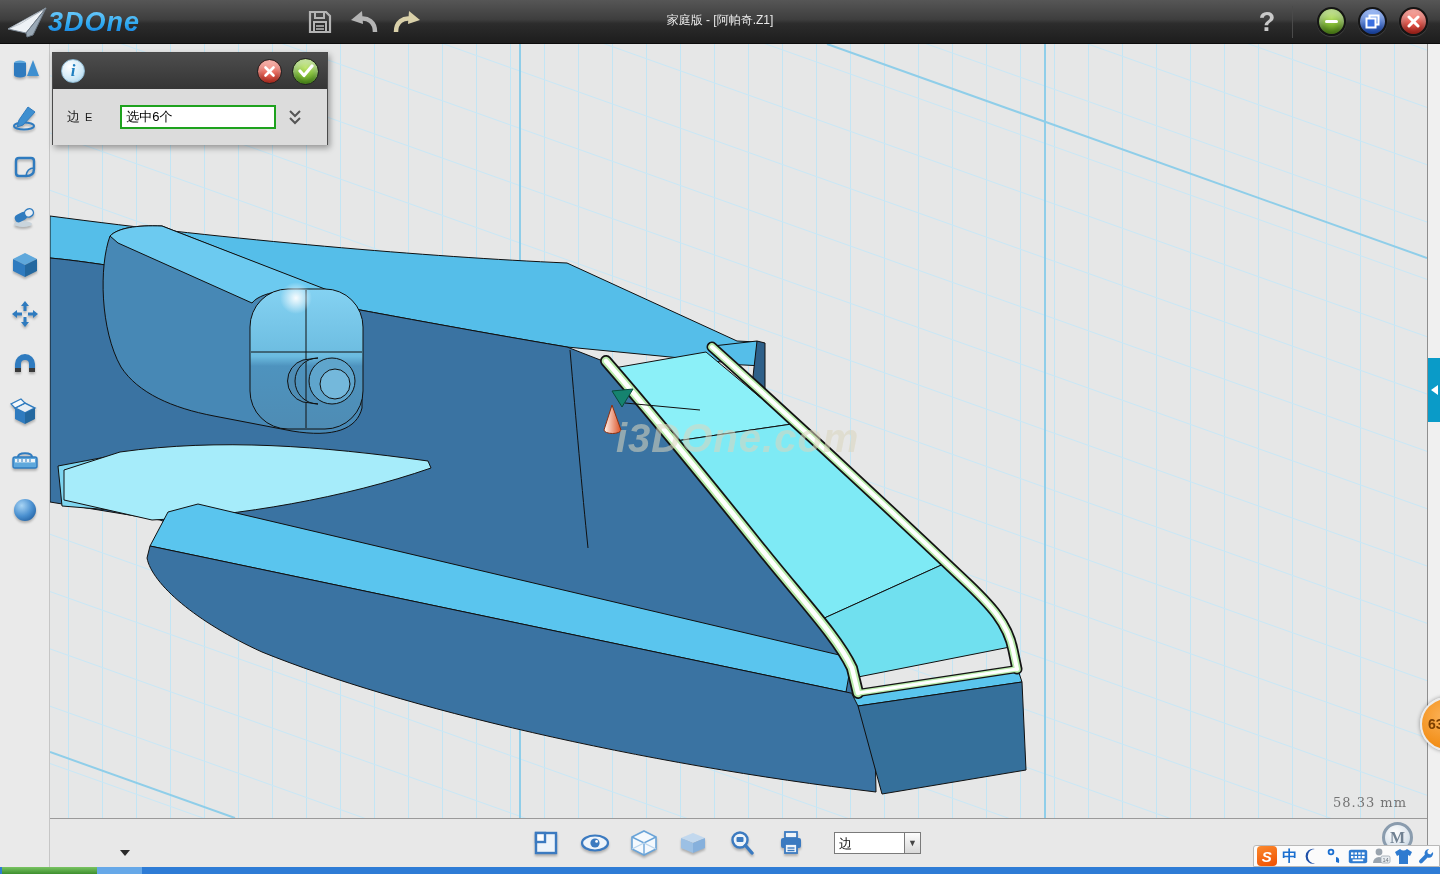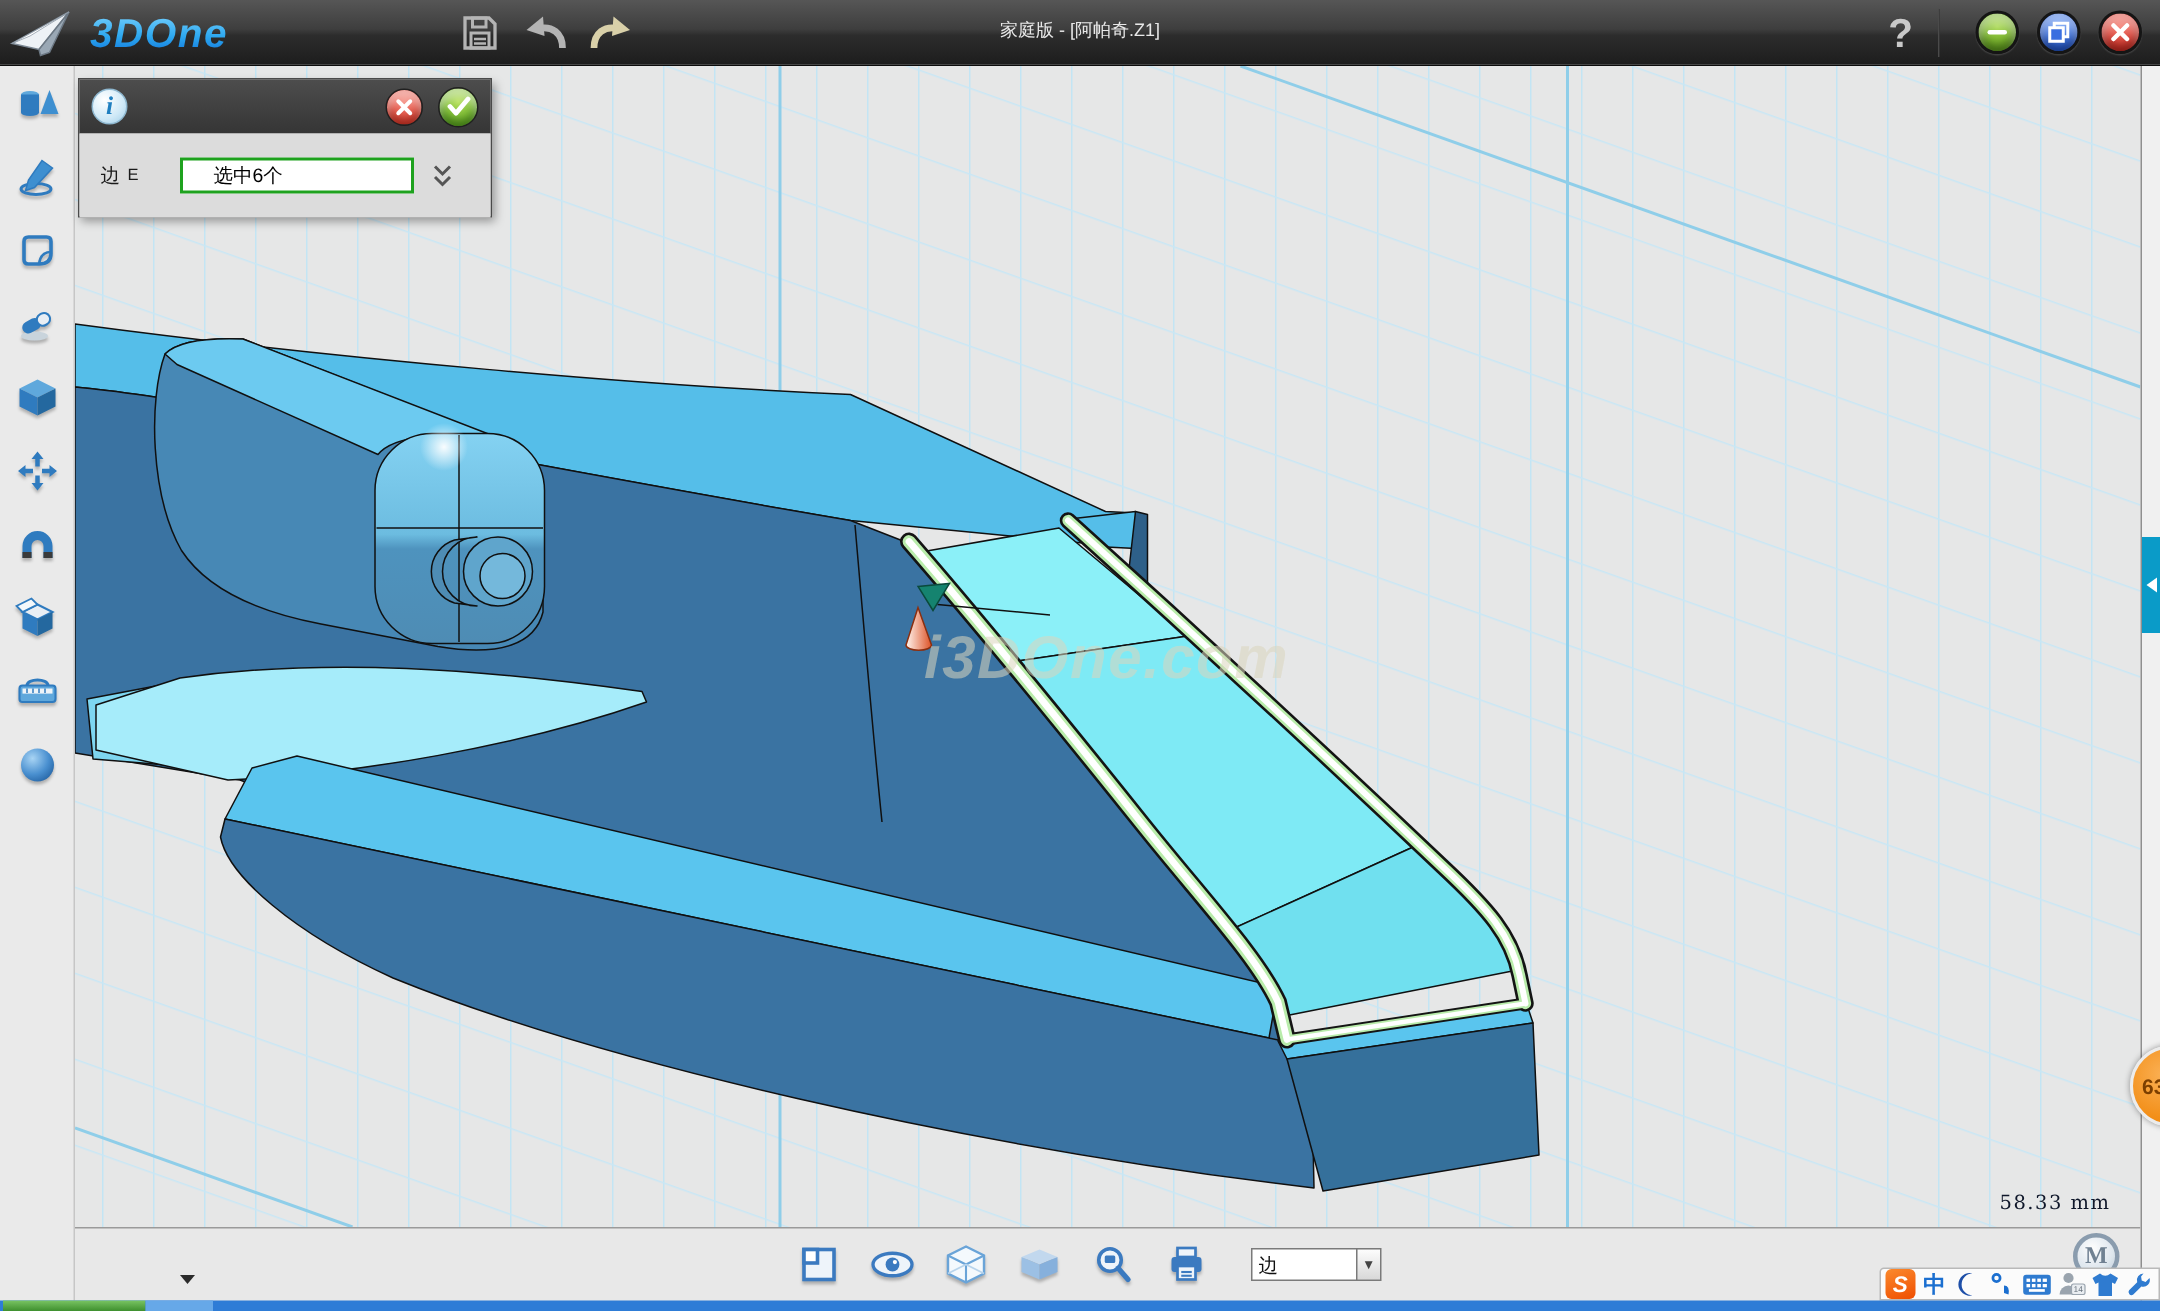--- a/index.html
+++ b/index.html
@@ -3,21 +3,21 @@
 <meta charset="utf-8">
 <style>
   * { margin:0; padding:0; box-sizing:border-box; }
   html,body { width:1440px; height:874px; overflow:hidden; font-family:"Liberation Sans",sans-serif; background:#E6E7E7; position:relative; }
   .abs { position:absolute; }
 
   
   #titlebar { left:0; top:0; width:1440px; height:44px;
     background:linear-gradient(180deg,#565656 0%,#3e3e3e 45%,#2c2c2c 55%,#1d1d1d 100%);
     border-bottom:1px solid #0c0c0c; z-index:30; }
-  #logo { left:6px; top:4px; width:210px; height:36px; display:flex; align-items:center; gap:12px;text-align:right; }
+  #logo { left:6px; top:4px; width:210px; height:36px; display:flex; align-items:center; gap:0;text-align:right; }
   #logo-text { font-size:27px; font-weight:bold; font-style:italic; letter-spacing:1px;
     background:linear-gradient(180deg,#7fd4ff 0%,#2ea9f0 55%,#0c6fd8 100%);
     -webkit-background-clip:text; background-clip:text; -webkit-text-fill-color:transparent; color:#2ea9f0; }
   .tb-icon { top:7px; width:32px; height:30px; display:flex; align-items:center; justify-content:center; cursor:pointer; }
   #title-text { top:12px; left:50%; transform:translateX(-50%); color:#e8e8e8; font-size:12px; white-space:nowrap; }
   #help-btn { left:1252px; top:4px; width:30px; height:36px; color:#c9c9c9; font-size:27px; font-weight:bold;
     display:flex; align-items:center; justify-content:center; cursor:pointer; }
   #tb-sep { left:1292px; top:6px; width:1px; height:32px; background:#141414; border-right:1px solid #4a4a4a; }
   .winbtn { top:7px; width:29px; height:29px; border-radius:50%; border:2px solid #151515; cursor:pointer;
     display:flex; align-items:center; justify-content:center;
@@ -42,28 +42,28 @@
   #dialog-header .spacer { flex:1; }
   .dlg-btn { width:25px; height:25px; border-radius:50%; margin-left:10px; cursor:pointer; border:1px solid #202020;
     display:flex; align-items:center; justify-content:center;
     box-shadow:inset 0 6px 6px rgba(255,255,255,.5), inset 0 -4px 5px rgba(0,0,0,.25); }
   #dlg-cancel { background:radial-gradient(circle at 50% 35%,#f58a7e,#d63425 78%); }
   #dlg-ok { background:radial-gradient(circle at 50% 35%,#b8e25c,#55a01c 78%); width:27px; height:27px; }
   #dialog-body { height:56px; display:flex; align-items:center; padding:0 10px; background:#dcdcdc; }
   #field-label { font-size:13px; color:#1a1a1a; margin-left:4px; }
   #field-sublabel { font-size:11px; color:#1a1a1a; margin-left:5px; }
   #edge-input { margin-left:28px; width:156px; height:24px; border:2px solid #1ea21e; background:#fff;
-    font-size:13px; padding:0 20px; outline:none; font-family:inherit; }
+    font-size:13px; padding:0 4px; outline:none; font-family:inherit; }
   #dlg-chevron { margin-left:12px; cursor:pointer; }
 
   
   #viewport-canvas { left:0; top:0; z-index:1; }
 
   #dim-label { left:1328px; top:795px; width:84px; text-align:center; font-family:"DejaVu Serif",serif;
-    font-size:13px; color:#0f172a; letter-spacing:1px; z-index:5; }
+    font-size:13px; color:#737373; letter-spacing:1px; z-index:5; }
 
   
   #right-strip { left:1427px; top:44px; width:13px; height:823px; background:#f0f0f0; border-left:1px solid #8f8f8f; z-index:8; }
   #panel-tab { left:1428px; top:358px; width:12px; height:64px; background:#0a9bc8; z-index:9; cursor:pointer;
     display:flex; align-items:center; justify-content:center; }
   #panel-tab .tri { width:0; height:0; border-top:5px solid transparent; border-bottom:5px solid transparent; border-right:7px solid #fff; }
   #orange-badge { left:1420px; top:697px; width:54px; height:54px; border-radius:50%; z-index:12;
     background:radial-gradient(circle at 40% 35%,#fbb054,#f18a10 75%); border:2px solid #ececec;
     box-shadow:0 0 4px rgba(0,0,0,.4); display:flex; align-items:center; }
   #orange-badge span { margin-left:6px; font-size:14px; font-weight:bold; color:#7c3f00; }

